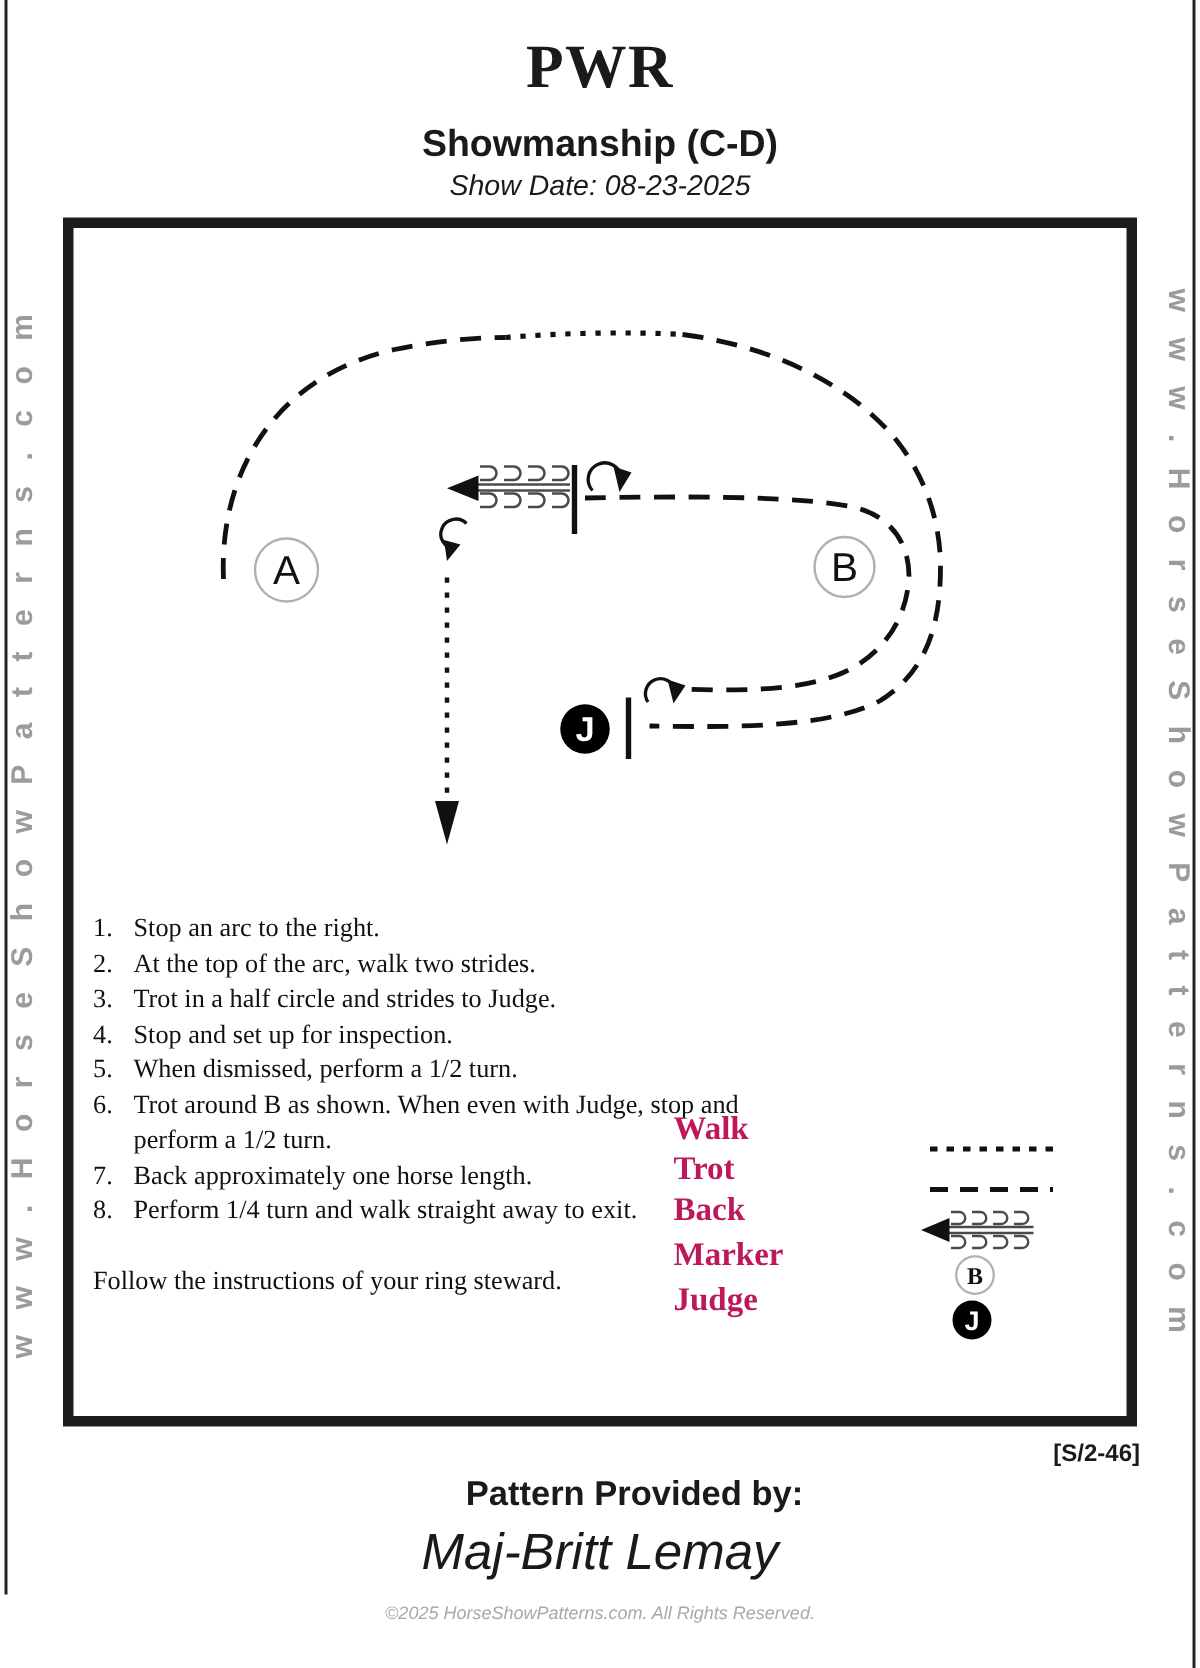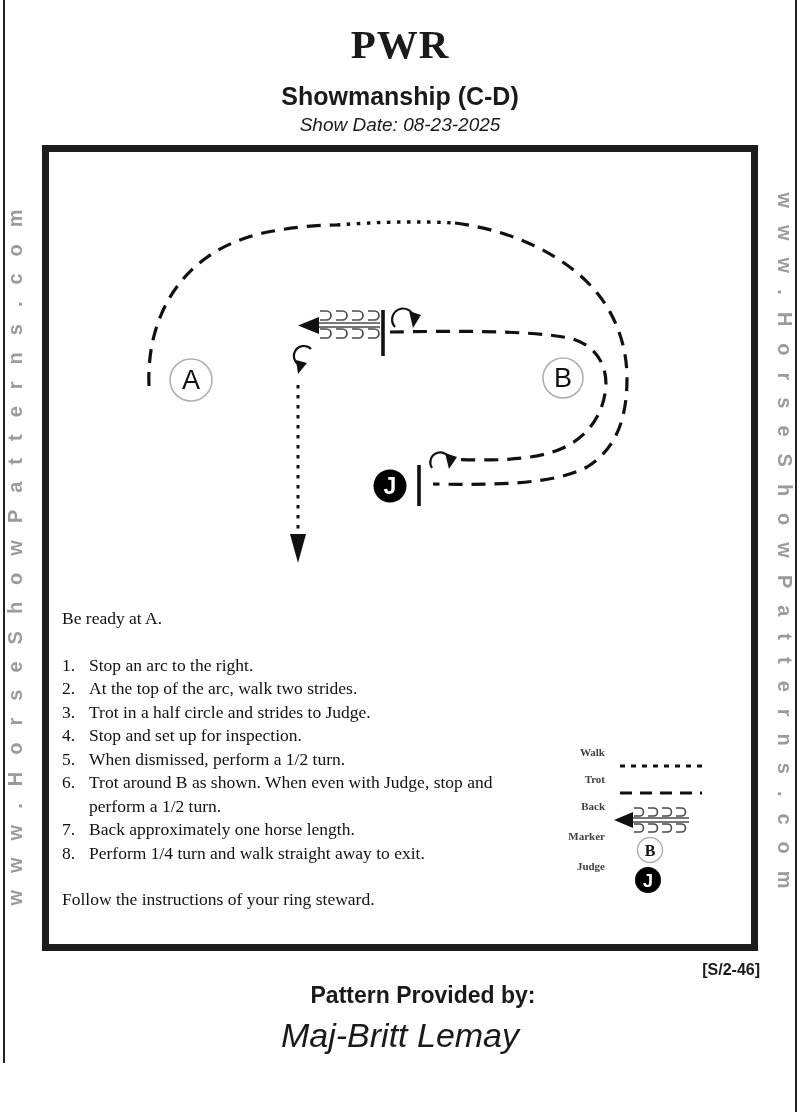--- a/index.html
+++ b/index.html
@@ -28,22 +28,22 @@
   #instructions{position:absolute;left:13px;top:455px;width:470px;
     font-family:"Liberation Serif",serif;font-size:17.5px;line-height:23.5px;color:#111;}
   .intro{margin:0 0 23px 0;}
   .inst-row{display:flex;}
   .inst-row .num{width:27px;flex:0 0 27px;}
   .inst-row .txt{flex:0 0 430px;width:430px;}
   .outro{margin:23px 0 0 0;}
   
   #legend{position:absolute;left:400px;top:586px;width:280px;height:160px;}
   .leg-row{position:absolute;left:0;height:28px;display:flex;align-items:center;}
-  .leg-label{width:156px;text-align:right;font-family:"Liberation Serif",serif;
-             font-weight:bold;font-size:11px;color:#404040;}
+  .leg-label{width:156px;font-family:"Liberation Serif",serif;
+             font-weight:bold;font-size:22px;color:#be185d;}
   
   .code{position:absolute;top:961px;right:40px;font-weight:bold;font-size:16px;}
   .provided{position:absolute;top:982px;left:0;width:100%;text-align:center;
             font-weight:bold;font-size:23px;margin-left:23px;}
   .provider{position:absolute;top:1016px;left:0;width:100%;text-align:center;
             font-style:italic;font-size:34px;}
   .copyright{position:absolute;top:1068px;left:0;width:100%;text-align:center;
              font-style:italic;font-size:12px;color:#a9a9a9;}
 </style>
 </head>
@@ -143,21 +143,20 @@
         <circle cx="601" cy="698" r="12.5" fill="#fff" stroke="#b0b0b0" stroke-width="1.5"></circle>
         <text x="601" y="704" text-anchor="middle" font-family="Liberation Serif, serif" font-weight="bold" font-size="16" fill="#111">B</text>
       </g>
       <g>
         <circle cx="599" cy="728" r="13" fill="#000"></circle>
         <text x="599" y="734.5" text-anchor="middle" font-family="Liberation Sans, sans-serif" font-weight="bold" font-size="18" fill="#fff">J</text>
       </g>
     </svg>
 
     <div id="instructions">
-      <p class="intro">Be ready at A.</p>
       <div class="inst-row">
         <span class="num">1.</span>
         <span class="txt">Stop an arc to the right.</span>
       </div>
       <div class="inst-row">
         <span class="num">2.</span>
         <span class="txt">At the top of  the arc, walk two strides.</span>
       </div>
       <div class="inst-row">
         <span class="num">3.</span>
@@ -202,14 +201,15 @@
       <div class="leg-row" style="top:114px;">
         <span class="leg-label">Judge</span>
       </div>
     </div>
 
   </div>
 
   <div class="code">[S/2-46]</div>
   <div class="provided">Pattern Provided by:</div>
   <div class="provider">Maj-Britt Lemay</div>
+  <div class="copyright">©2025 HorseShowPatterns.com. All Rights Reserved.</div>
 
 </div>
 
 </body></html>

